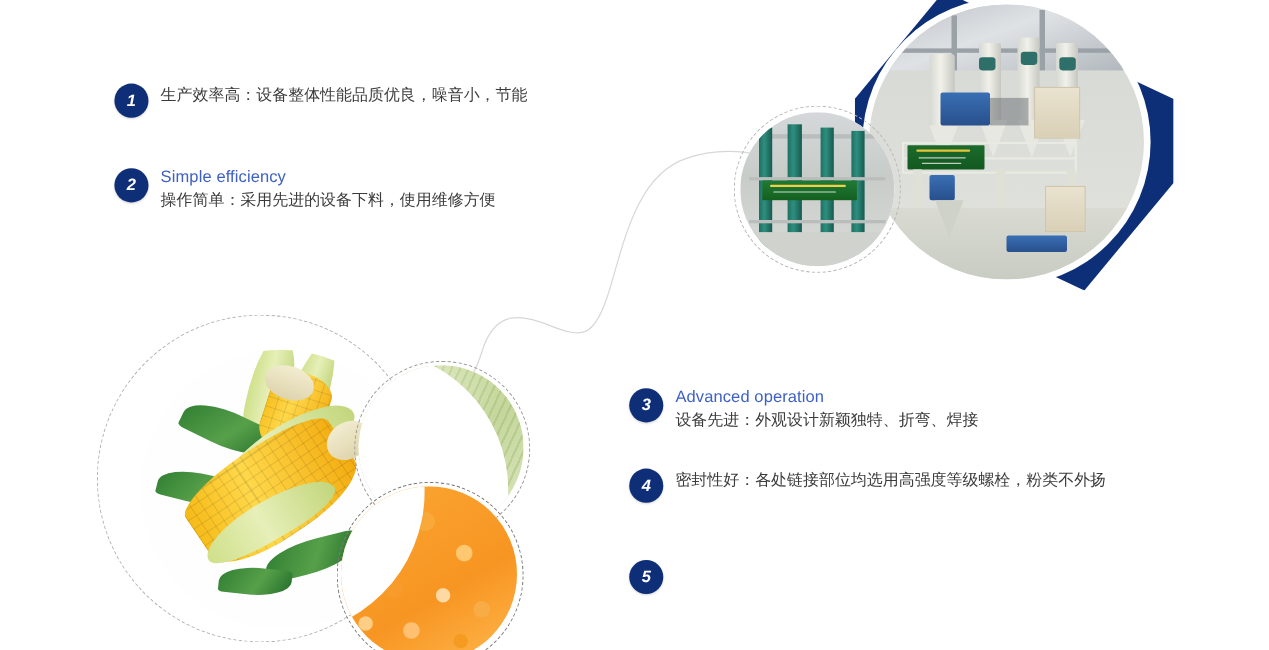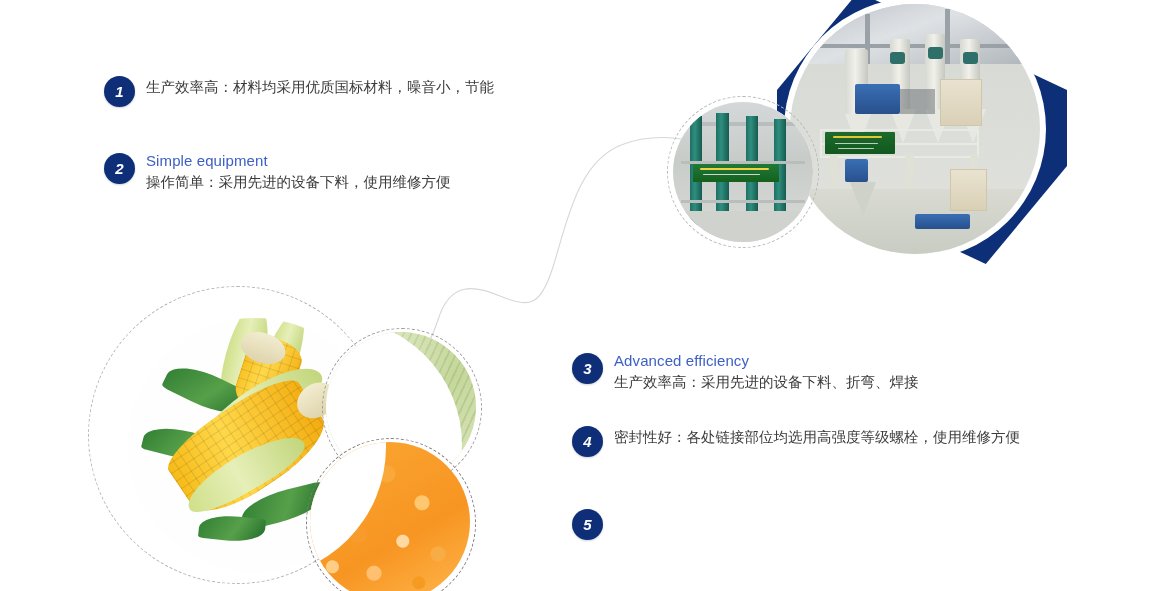--- a/index.html
+++ b/index.html
@@ -284,44 +284,44 @@
     <div class="dash-orange"></div>
     <div class="orange-circle">
       <div class="grits"></div>
       <div class="mask-white" style="left:-186px;top:-126px;width:262px;height:262px;"></div>
     </div>
   </div>
 
   <div class="feature" id="feat-1">
     <div class="badge">1</div>
     <div class="ftext">
-      <div class="fsub">生产效率高：材料均采用优质国标材料，噪音小，节能</div>
+      <div class="fsub">生产效率高：设备整体性能品质优良，噪音小，节能</div>
     </div>
   </div>
 
   <div class="feature" id="feat-2">
     <div class="badge">2</div>
     <div class="ftext">
-      <div class="fhead">Simple equipment</div>
+      <div class="fhead">Simple efficiency</div>
       <div class="fsub">操作简单：采用先进的设备下料，使用维修方便</div>
     </div>
   </div>
 
   <div class="feature" id="feat-3">
     <div class="badge">3</div>
     <div class="ftext">
-      <div class="fhead">Advanced efficiency</div>
-      <div class="fsub">生产效率高：采用先进的设备下料、折弯、焊接</div>
+      <div class="fhead">Advanced operation</div>
+      <div class="fsub">设备先进：外观设计新颖独特、折弯、焊接</div>
     </div>
   </div>
 
   <div class="feature" id="feat-4">
     <div class="badge">4</div>
     <div class="ftext">
-      <div class="fsub">密封性好：各处链接部位均选用高强度等级螺栓，使用维修方便</div>
+      <div class="fsub">密封性好：各处链接部位均选用高强度等级螺栓，粉类不外扬</div>
     </div>
   </div>
 
   <div class="feature" id="feat-5">
     <div class="badge">5</div>
     <div class="ftext">
     </div>
   </div>
 
 </div>

